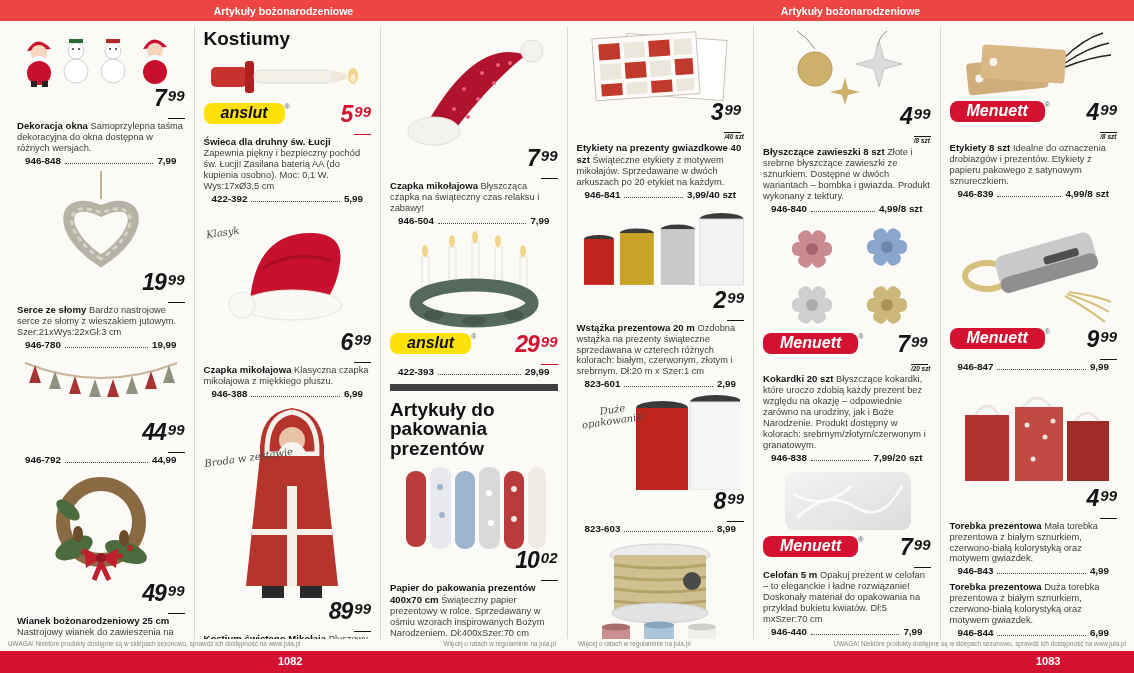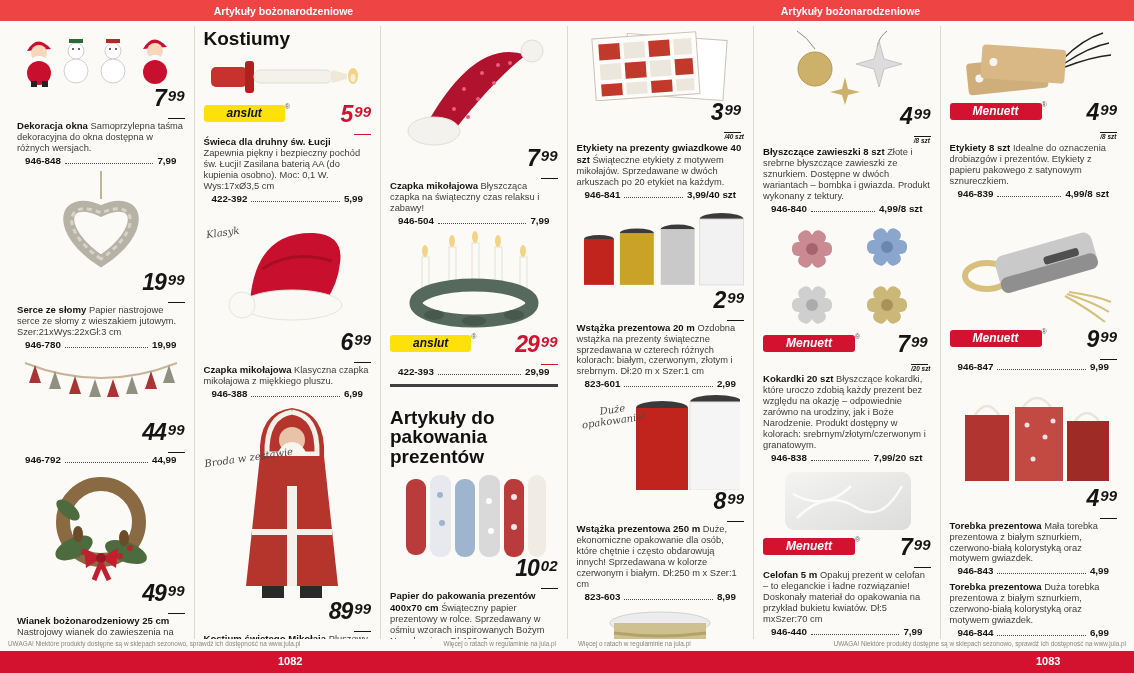--- a/index.html
+++ b/index.html
@@ -14,26 +14,26 @@
   .pdesc b{color:#151515;font-size:9.6px}
   .skuline{display:flex;align-items:flex-end;font-weight:bold;font-size:9.8px;color:#151515;margin:1px 8px 5px}
   .leader{flex:1;border-bottom:1.6px dotted #4a4a4a;margin:0 4px;transform:translateY(-2px)}
   .pricebox{display:flex;justify-content:flex-end;align-items:flex-start;font-style:italic;font-weight:bold;color:#151515;margin:1px 0 0}
   .p-int{font-size:23px;line-height:.95;letter-spacing:-1px}
   .p-frac{display:flex;flex-direction:column;align-items:flex-start;margin-left:2px}
   .p-sup{font-size:15px;line-height:1;border-bottom:1.5px solid currentColor;padding-bottom:15px}
   .p-suffix{font-size:6.4px;line-height:1.2;white-space:nowrap}
   .red{color:#d2122e}
   .brandrow{display:flex;align-items:flex-start;justify-content:space-between;margin:2px 0 1px}
-  .brand{display:inline-block;font-style:italic;font-weight:bold;padding:1px 23px 2px;font-size:12px;border-radius:3px}
+  .brand{display:inline-block;font-style:italic;font-weight:bold;padding:1px 17px 2px;font-size:16px;border-radius:8px}
   .brand.anslut{background:#ffe10a;color:#111}
   .brand.menuett{background:#d2122e;color:#fff}
   .reg{font-size:7px;vertical-align:top;color:#555}
   .sec-h{font-size:19px;font-weight:bold;color:#111;margin:1px 0 5px;line-height:1.02}
-  .rule-top{border-top:3px solid #404040;padding-top:21px;margin-top:7px}
+  .rule-top{border-top:7px solid #404040;padding-top:9px;margin-top:7px}
   .handnote{position:absolute;font-family:"DejaVu Serif",serif;font-style:italic;font-size:10px;color:#4a4a4a;transform:rotate(-8deg);white-space:pre-line;text-align:center}
   .legal{position:absolute;bottom:24px;left:0;right:0;height:9px;font-size:6.4px;color:#8a867f}
   .legal span{position:absolute;white-space:nowrap}
   .footer{position:absolute;bottom:0;left:0;right:0;height:22px;background:#d2122e}
   .pagenum{position:absolute;top:4px;color:#fff;font-weight:bold;font-size:11px}
 </style>
 </head>
 <body>
 
 <div class="topbar">
@@ -90,21 +90,21 @@
           <path d="M80 90 C 34 60 40 22 80 40 C 120 22 126 60 80 90 Z" fill="none" stroke="#b7b2a6" stroke-width="11"></path>
           <path d="M80 88 C 38 59 44 26 80 42 C 116 26 122 59 80 88 Z" fill="none" stroke="#d8d3c8" stroke-width="3" stroke-dasharray="5 4"></path>
         </svg>
       </div>
       <div class="pricebox">
           <span class="p-int">19</span>
           <span class="p-frac">
             <span class="p-sup">99</span>
           </span>
         </div>
-      <p class="pdesc"><b>Serce ze słomy</b> <span>Papier nastrojowe serce ze słomy z wieszakiem jutowym. Szer:21xWys:22xGł:3 cm</span></p>
+      <p class="pdesc"><b>Serce ze słomy</b> <span>Bardzo nastrojowe serce ze słomy z wieszakiem jutowym. Szer:21xWys:22xGł:3 cm</span></p>
       <div class="skuline">
           <span>946-780</span>
           <span class="leader"></span>
           <span>19,99</span>
         </div>
     </div>
 
     <div class="product">
       <div class="img" style="height:66px">
         <svg width="160" height="66" viewBox="0 0 160 66">
@@ -447,21 +447,20 @@
               <rect x="110" y="8" width="52" height="88" fill="#f5f5f5" stroke="#e0e0e0"></rect>
             </g>
         </svg>
       </div>
       <div class="pricebox">
           <span class="p-int">8</span>
           <span class="p-frac">
             <span class="p-sup">99</span>
           </span>
         </div>
-      <p class="pdesc"><b>Wstążka prezentowa 250 m</b> <span>Duże, ekonomiczne opakowanie dla osób, które chętnie i często obdarowują innych! Sprzedawana w kolorze czerwonym i białym. Dł:250 m x Szer:1 cm</span></p>
       <div class="skuline">
           <span>823-603</span>
           <span class="leader"></span>
           <span>8,99</span>
         </div>
     </div>
 
     <div class="product">
       <div class="img" style="height:108px">
         <svg width="160" height="108" viewBox="0 0 160 108">

